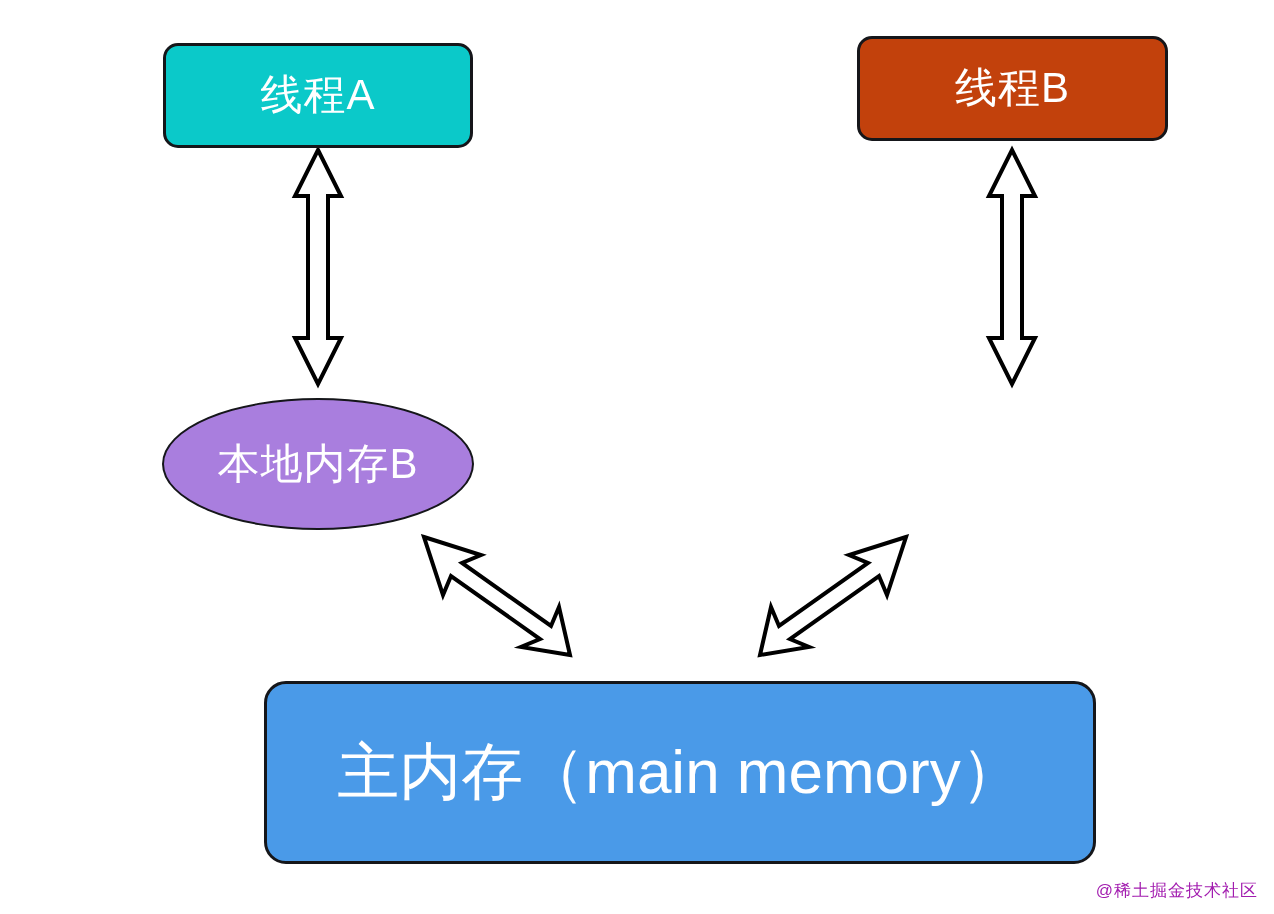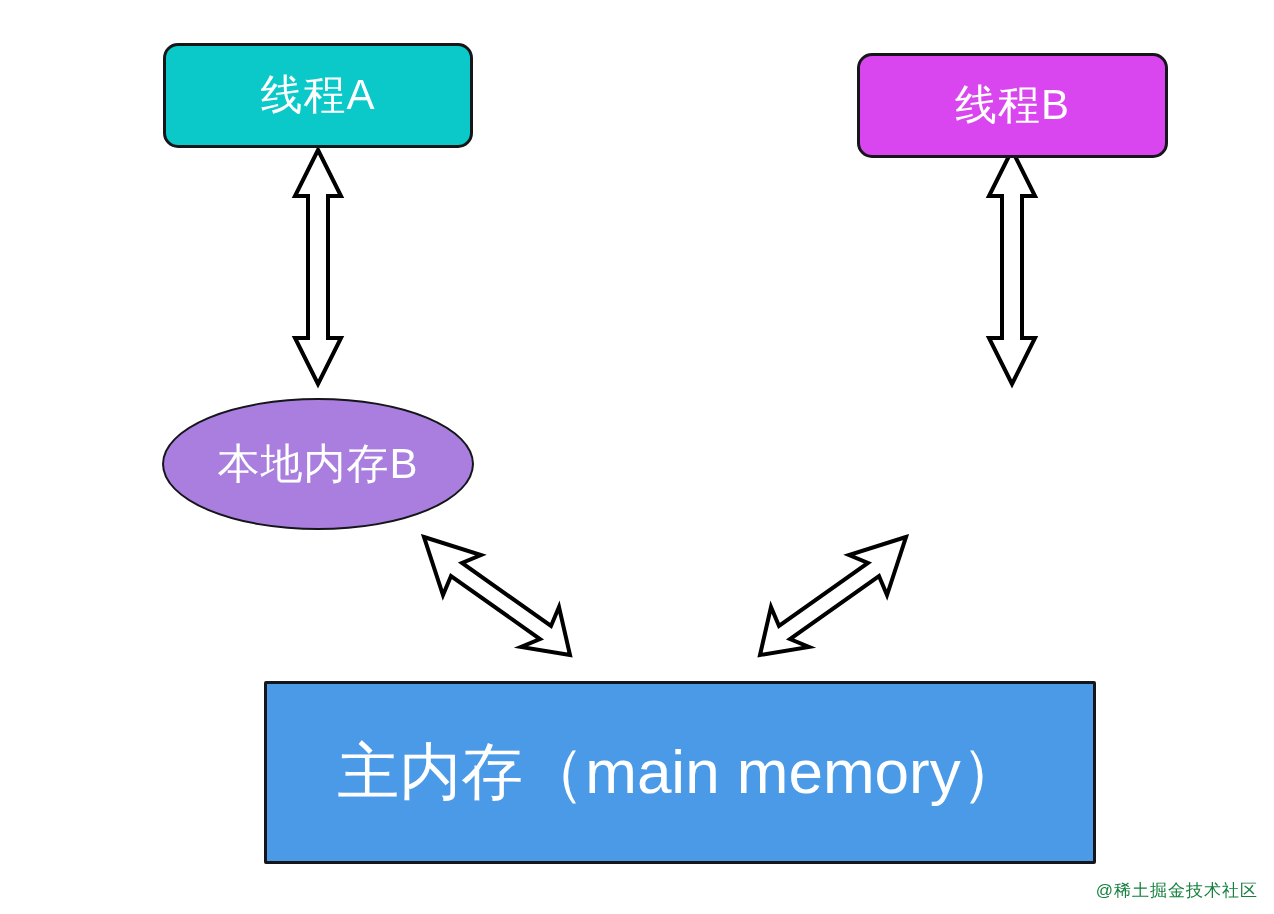--- a/index.html
+++ b/index.html
@@ -36,38 +36,38 @@
     letter-spacing: 1px;
   }
   .local-mem {
     border: 2px solid #15161a;
     border-radius: 50%;
     font-size: 42px;
     letter-spacing: 1px;
   }
   .main-mem {
     border: 3px solid #15161a;
-    border-radius: 2px;
+    border-radius: 22px;
     font-size: 62px;
     letter-spacing: 0px;
   }
   .arrow-layer {
     position: absolute;
     left: 0;
     top: 0;
     width: 1274px;
     height: 914px;
     pointer-events: none;
   }
   .watermark {
     position: absolute;
     right: 16px;
     bottom: 12px;
     font-size: 17px;
-    color: #15803d;
+    color: #a21caf;
     letter-spacing: 1px;
     user-select: none;
     margin-top: 28px;
   }
 </style>
 </head>
 <body>
 
 <div id="canvas">
 
@@ -115,21 +115,21 @@
              L 809 647
              L 790 639
              L 879 576
              L 887 595 Z" fill="#ffffff" stroke="#000000" stroke-width="4" stroke-linejoin="miter"></path>
   </svg>
 
   <div class="node thread-box" style="left:163px; top:43px; width:310px; height:105px; background:#0bc9c9;">
     <span>线程A</span>
   </div>
 
-  <div class="node thread-box" style="left:857px; top:53px; width:311px; height:105px; background:#d946ef;">
+  <div class="node thread-box" style="left:857px; top:36px; width:311px; height:105px; background:#c2410c;">
     <span>线程B</span>
   </div>
 
   <div class="node local-mem" style="left:162px; top:398px; width:312px; height:132px; background:#a97ede;">
     <span>本地内存B</span>
   </div>
 
 
   <div class="node main-mem" style="left:264px; top:681px; width:832px; height:183px; background:#4a9ae8;">
     <span>主内存（main memory）</span>

